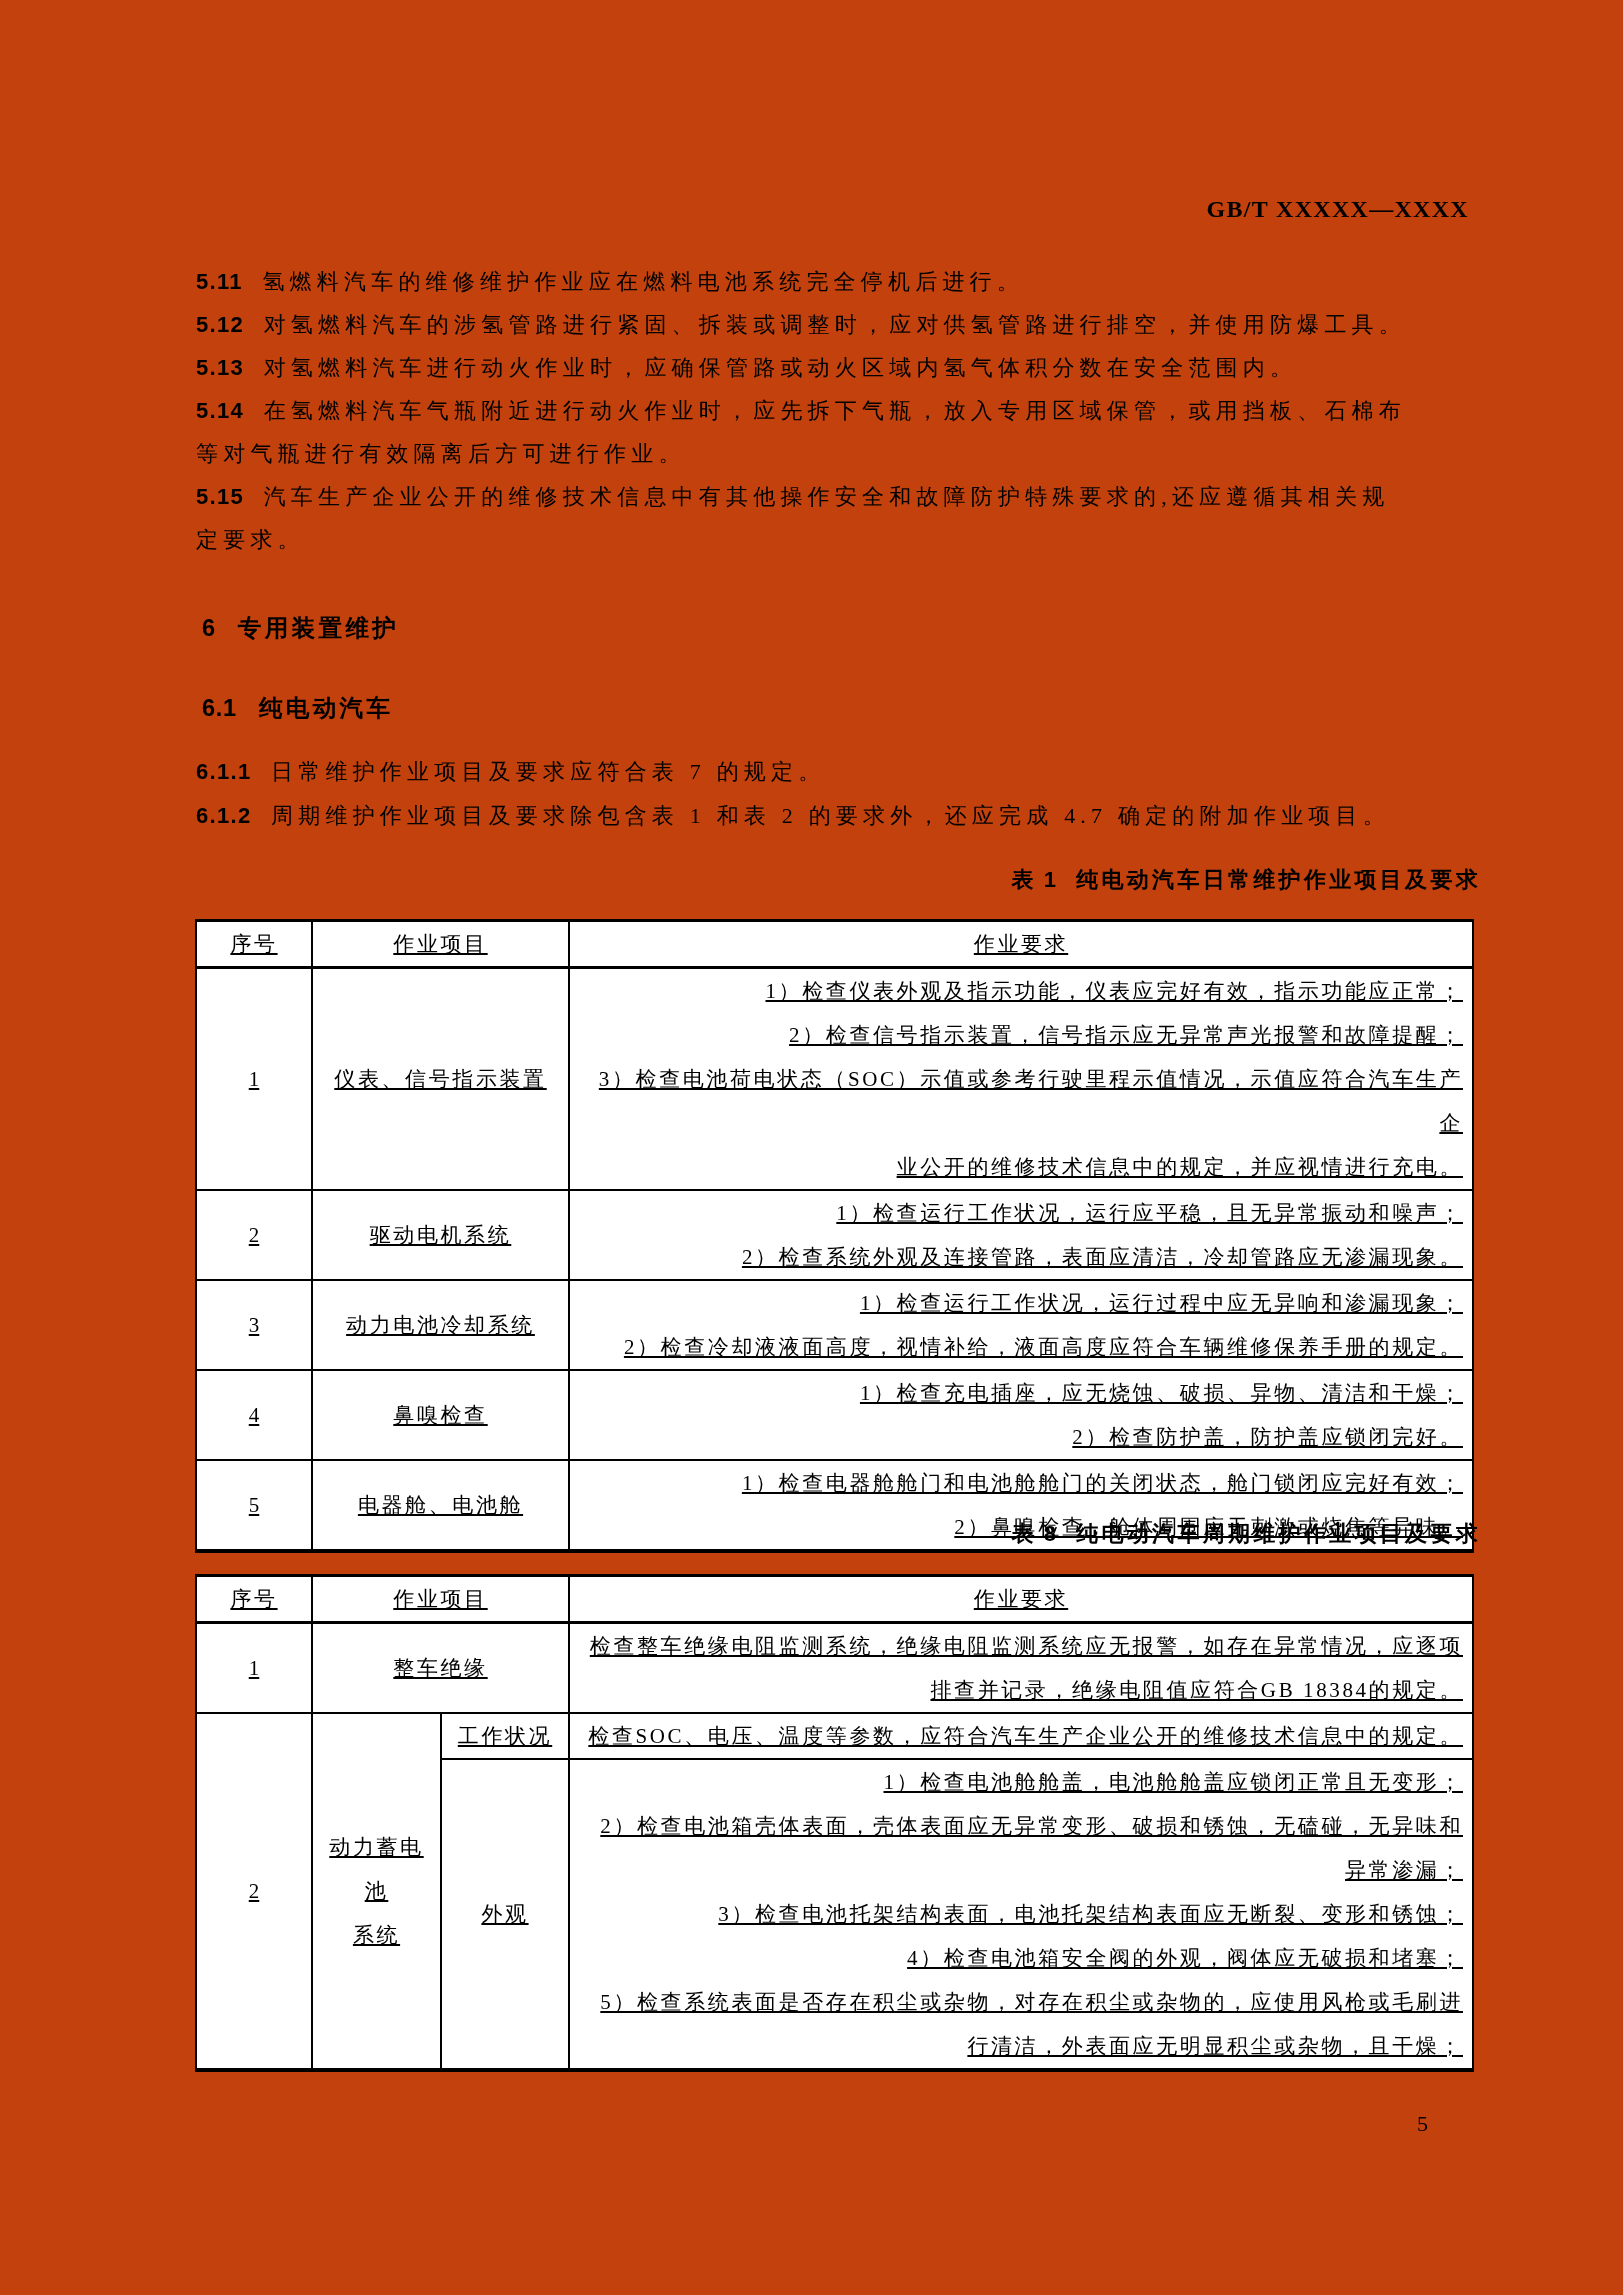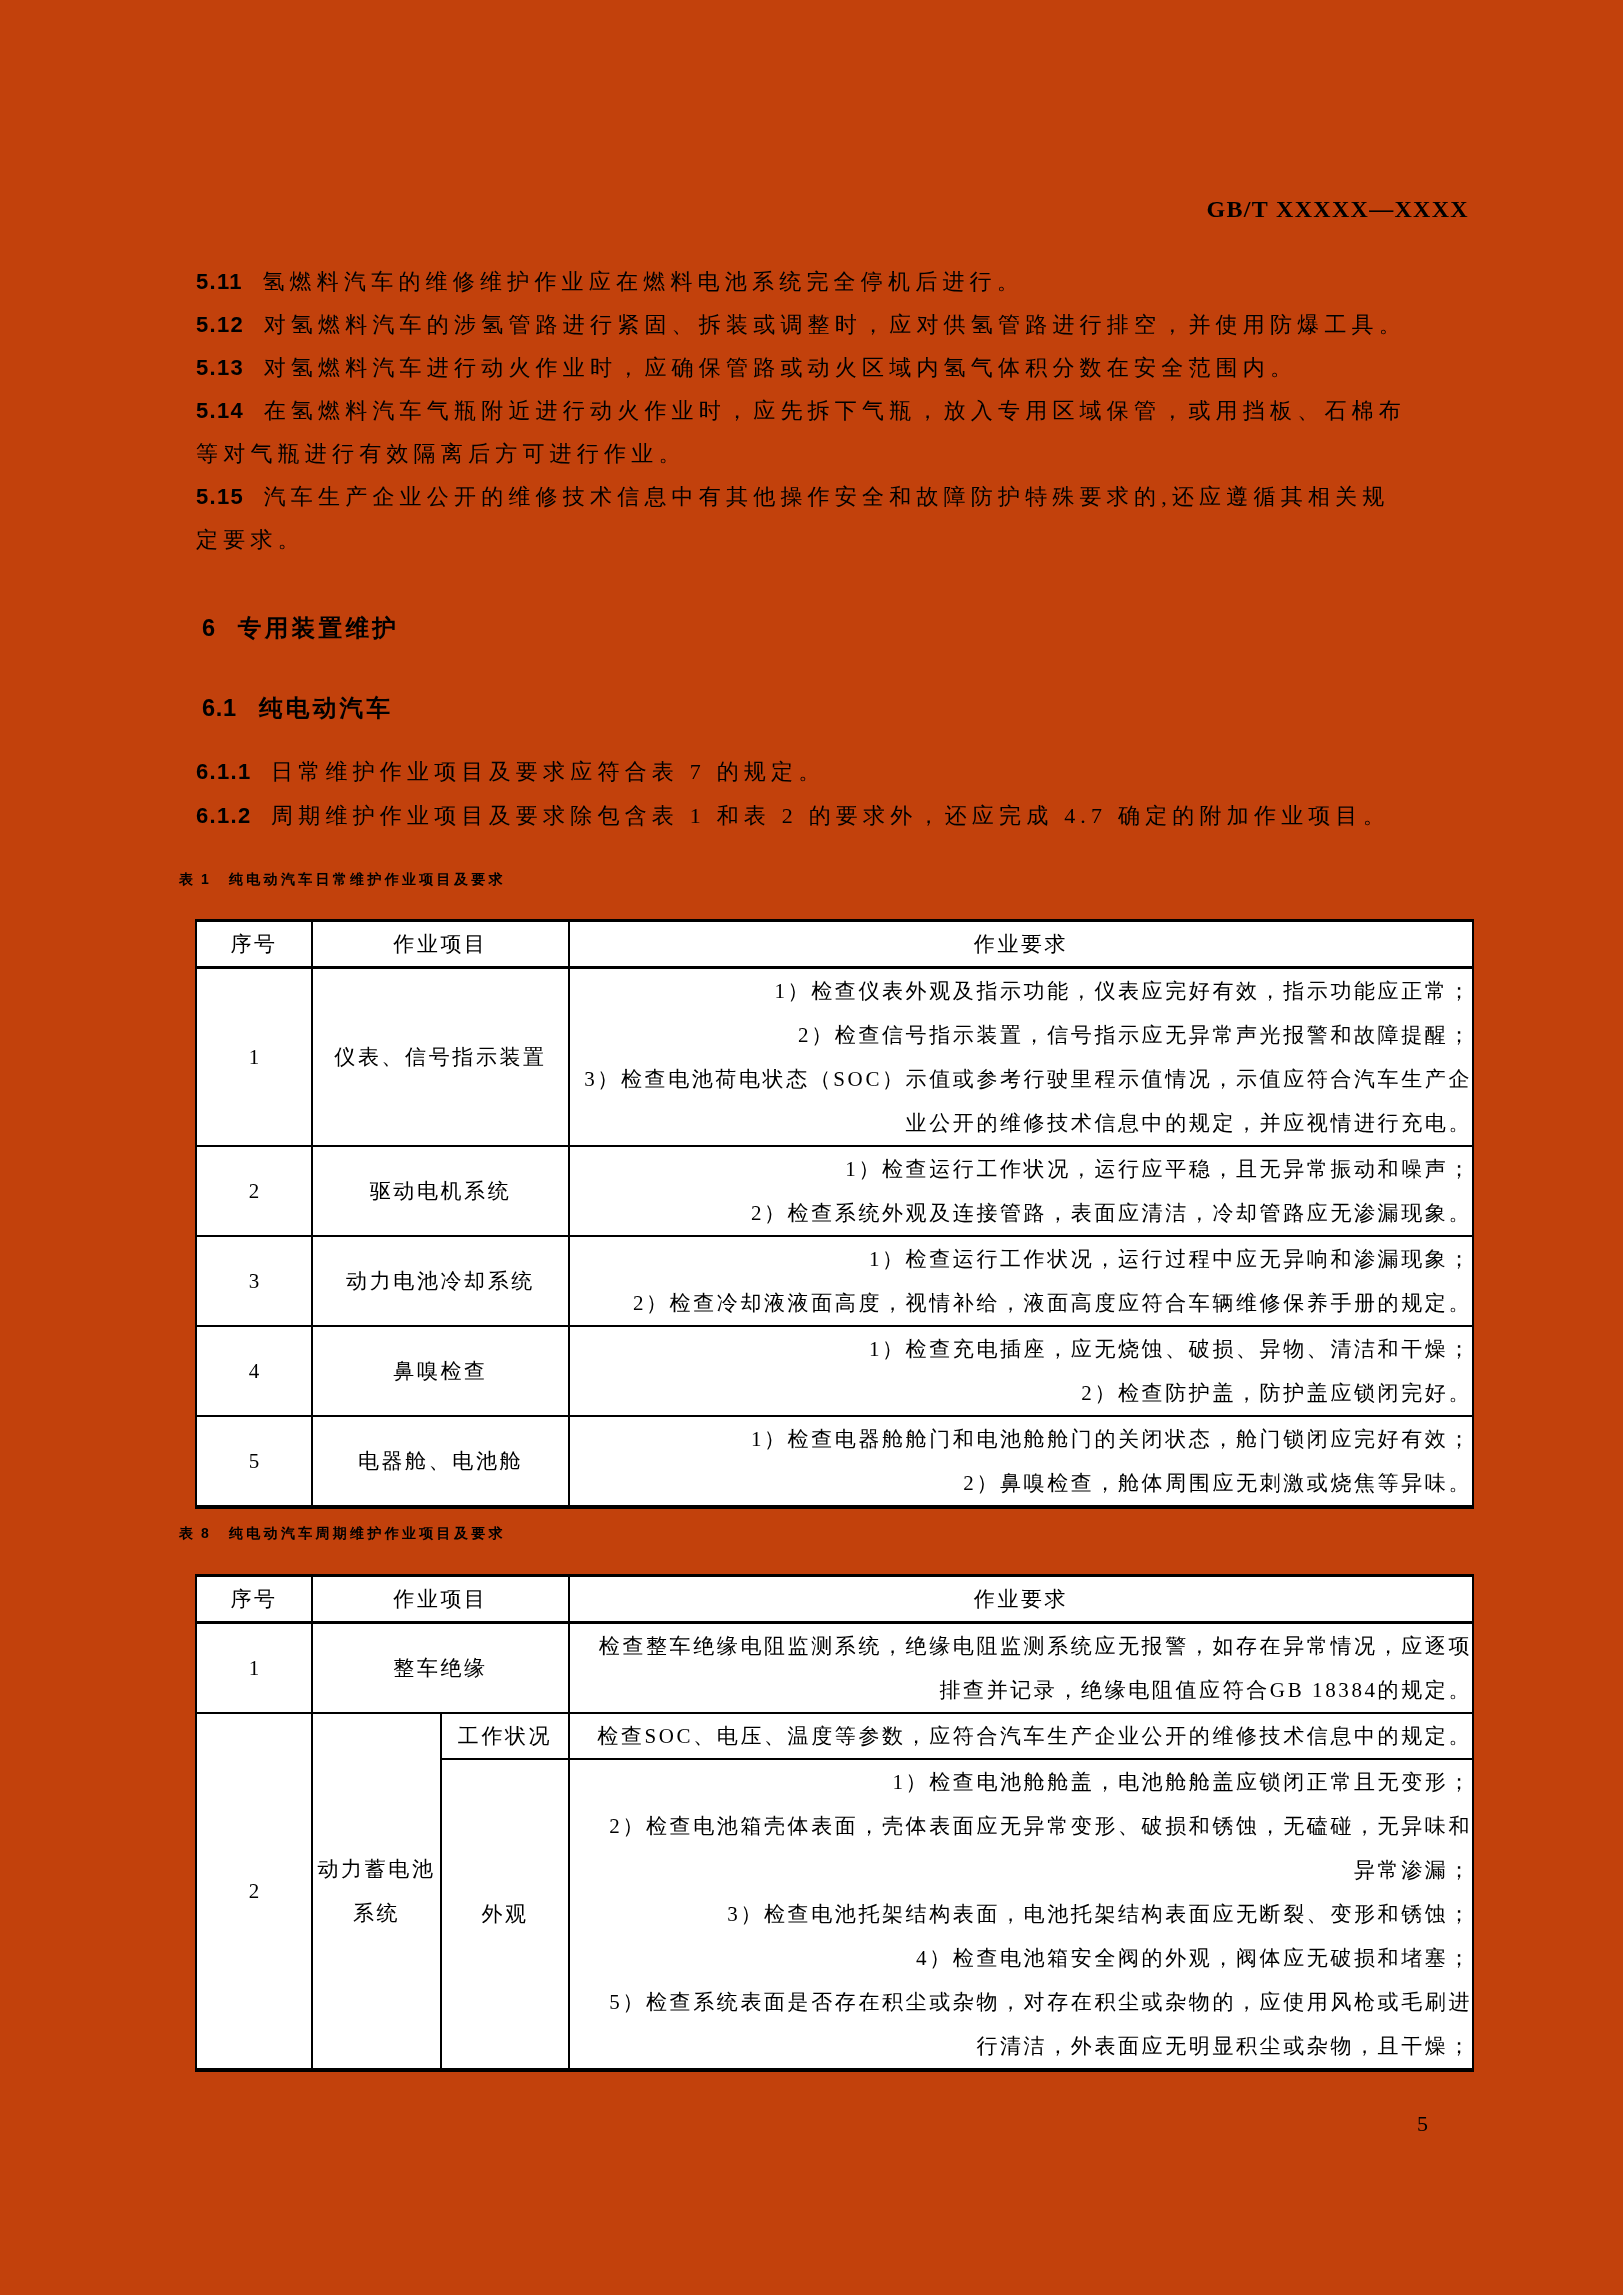--- a/index.html
+++ b/index.html
@@ -38,44 +38,45 @@
   .heading .hnum{margin-right:22px;letter-spacing:0.7px;}
   .h-6{top:607px;}
   .h-61{top:687px;}
   
   .subclause{position:absolute;left:196px;width:1275px;margin:0;
     font-size:22px;line-height:43px;letter-spacing:5.2px;}
   .sc-611{top:750px;}
   .sc-612{top:794px;}
   
   .tbl-caption{
-    position:absolute;left:179px;width:1276px;margin:0;
-    text-align:left;font-size:14px;font-weight:bold;letter-spacing:3.3px;
+    position:absolute;left:205px;width:1276px;margin:0;
+    text-align:right;font-size:22px;font-weight:bold;letter-spacing:3.3px;
     line-height:43px;
     font-family:"Liberation Sans","DejaVu Sans",sans-serif;
   }
   .cap-1{top:858px;}
   .cap-2{top:1512px;}
   .tbl-caption .cap-label{margin-right:18.3px;letter-spacing:2px;}
   
   table.std{
     position:absolute;left:195px;
     border-collapse:collapse;table-layout:fixed;
     width:1276px;
     font-size:21px;letter-spacing:2.6px;line-height:44px;
     background:#fff;
   }
   .t1{top:919px;}
   .t2{top:1574px;}
   table.std{border:2px solid #000;border-top:3.9px solid #000;border-bottom:4.6px solid #000;}
   table.std th,table.std td{
     border:2px solid #000;
-    padding:0 0;
+    padding:0 9px;
     vertical-align:middle;
     font-weight:normal;
+    text-decoration:underline;
   }
   table.std th{
     text-align:center;border-bottom:3.3px solid #000;letter-spacing:2.6px;
   }
   td.c-seq{text-align:center;letter-spacing:0;}
   td.c-item{text-align:center;}
   td.c-sub{text-align:center;padding:0 2.6px;}
   td.c-req{text-align:right;}
   .pre{white-space:pre-line;}
   

